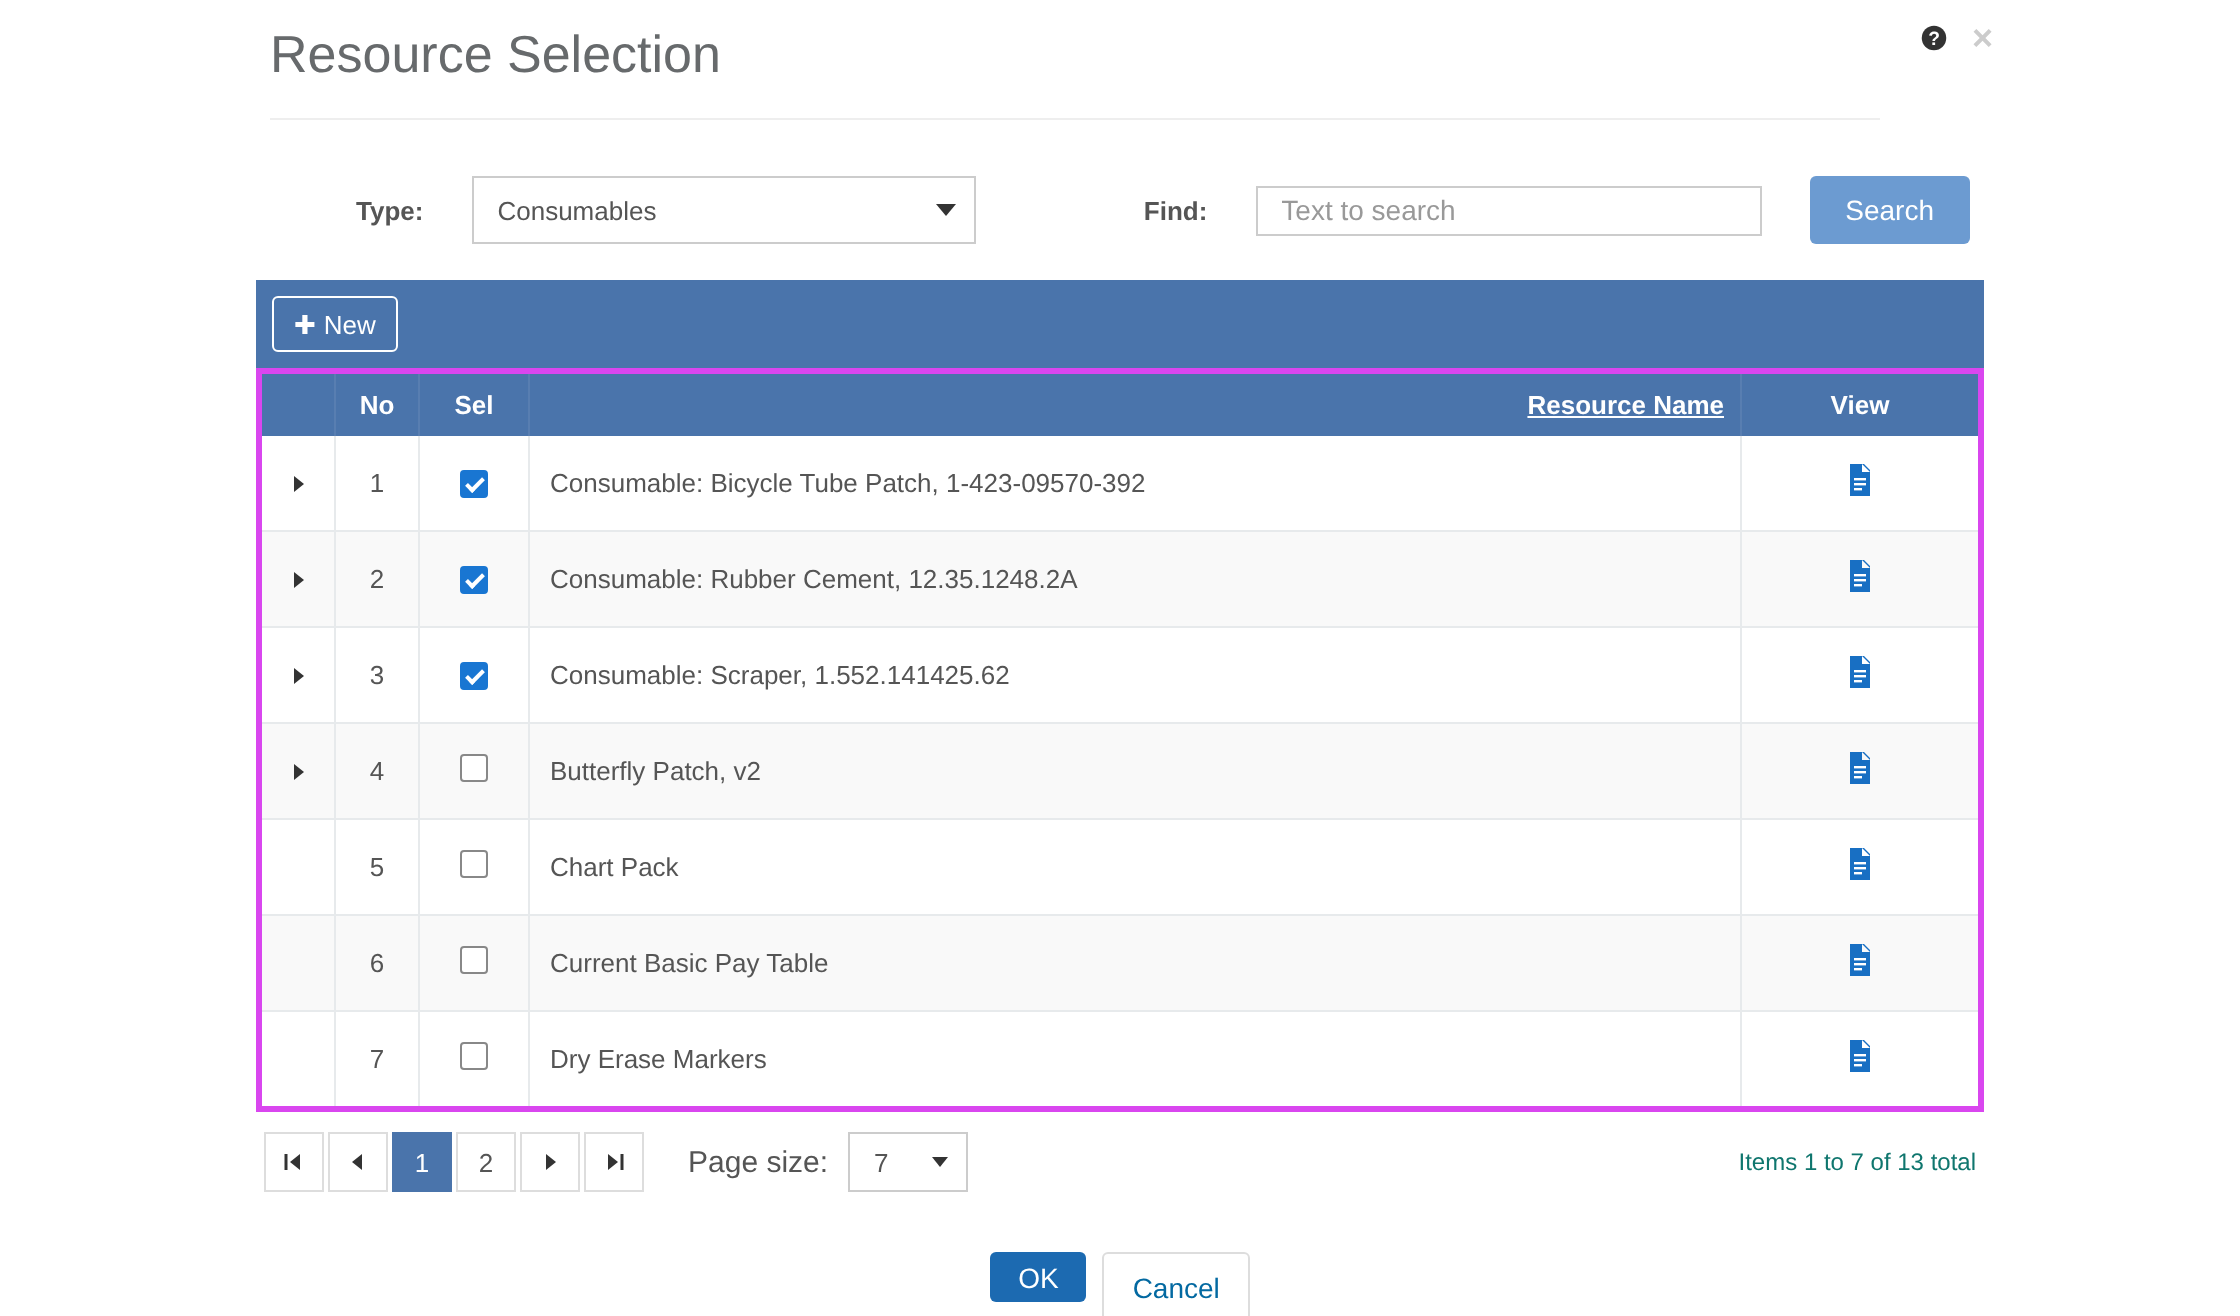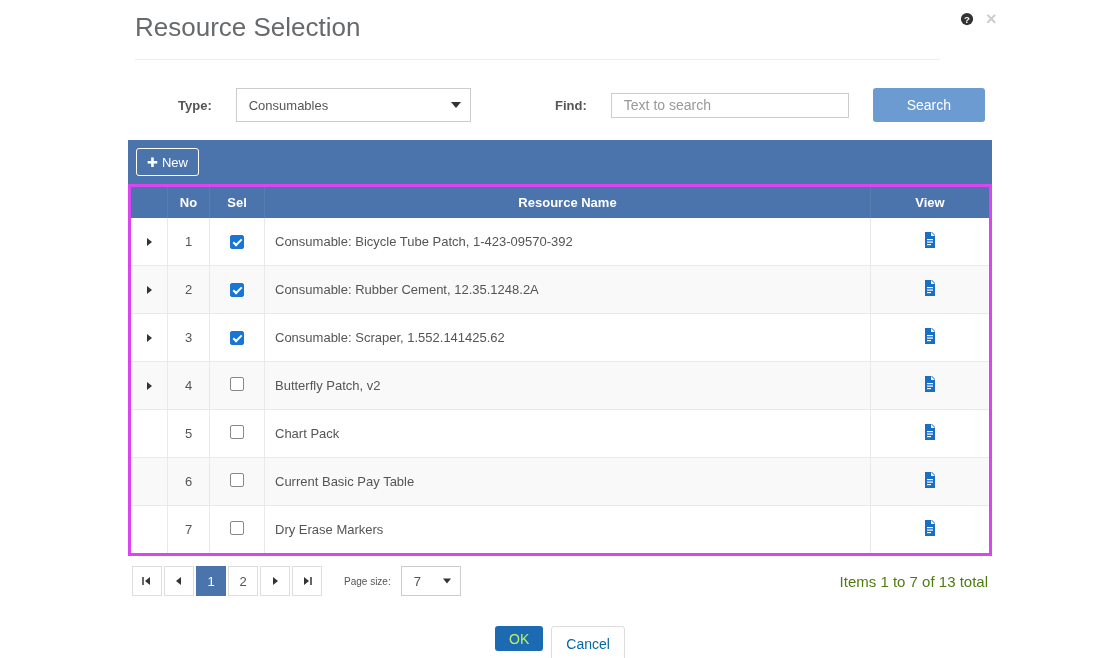--- a/index.html
+++ b/index.html
@@ -104,21 +104,21 @@
       color: #555;
     }
     .search-input::placeholder {
       color: #999;
     }
     .btn {
       display: inline-flex;
       align-items: center;
       justify-content: center;
       height: 34px;
-      padding: 0 34px;
+      padding: 0 18px;
       font-size: 14px;
       cursor: pointer;
       border: none;
       border-radius: 3px;
     }
     .btn-search {
       background: #6c9bd1;
       color: #fff;
     }
     .btn-new {
@@ -127,21 +127,21 @@
       border: 1px solid #fff;
       height: 28px;
       padding: 0 10px;
       font-size: 13px;
     }
     .btn-new .plus {
       margin-right: 4px;
     }
     .btn-ok {
       background: #1c6ab1;
-      color: #bef264;
+      color: #ffffff;
       padding: 0 14px;
       height: 25px;
     }
     .btn-cancel {
       background: #fff;
       color: #0369a1;
       border: 1px solid #ddd;
       padding: 0 14px;
       height: 36px;
     }
@@ -160,21 +160,22 @@
     table.grid thead th {
       background: #4a74ab;
       color: #fff;
       font-weight: bold;
       font-size: 13px;
       padding: 8px;
       text-align: center;
       border-right: 1px solid rgba(255,255,255,0.08);
     }
     table.grid th.name-col {
-      text-align: center;
+      text-align: right;
+      text-decoration: underline;
     }
     table.grid tbody td {
       padding: 14px 10px;
       border-bottom: 1px solid #e7eaec;
       border-right: 1px solid #e7eaec;
       font-size: 13px;
       color: #555;
       text-align: center;
       vertical-align: middle;
     }
@@ -249,39 +250,39 @@
       font-size: 13px;
       color: #555;
     }
     .pager-btn.active {
       background: #4a74ab;
       color: #fff;
       border-color: #4a74ab;
     }
     .page-size-label {
       margin-left: 20px;
-      font-size: 10px;
+      font-size: 15px;
       color: #555;
     }
     .page-size-select {
       margin-left: 10px;
       position: relative;
       width: 60px;
     }
     .page-size-select .select-box {
       height: 30px;
     }
     .page-size-select .select-caret {
       border-left-width: 4px;
       border-right-width: 4px;
       border-top-width: 5px;
     }
     .pager-summary {
-      font-size: 15px;
-      color: #4d7c0f;
+      font-size: 12px;
+      color: #0f766e;
     }
     .dialog-footer {
       display: flex;
       gap: 8px;
       justify-content: center;
       padding: 30px 0 20px;
     }
     svg.nav-icon {
       width: 10px;
       height: 10px;

